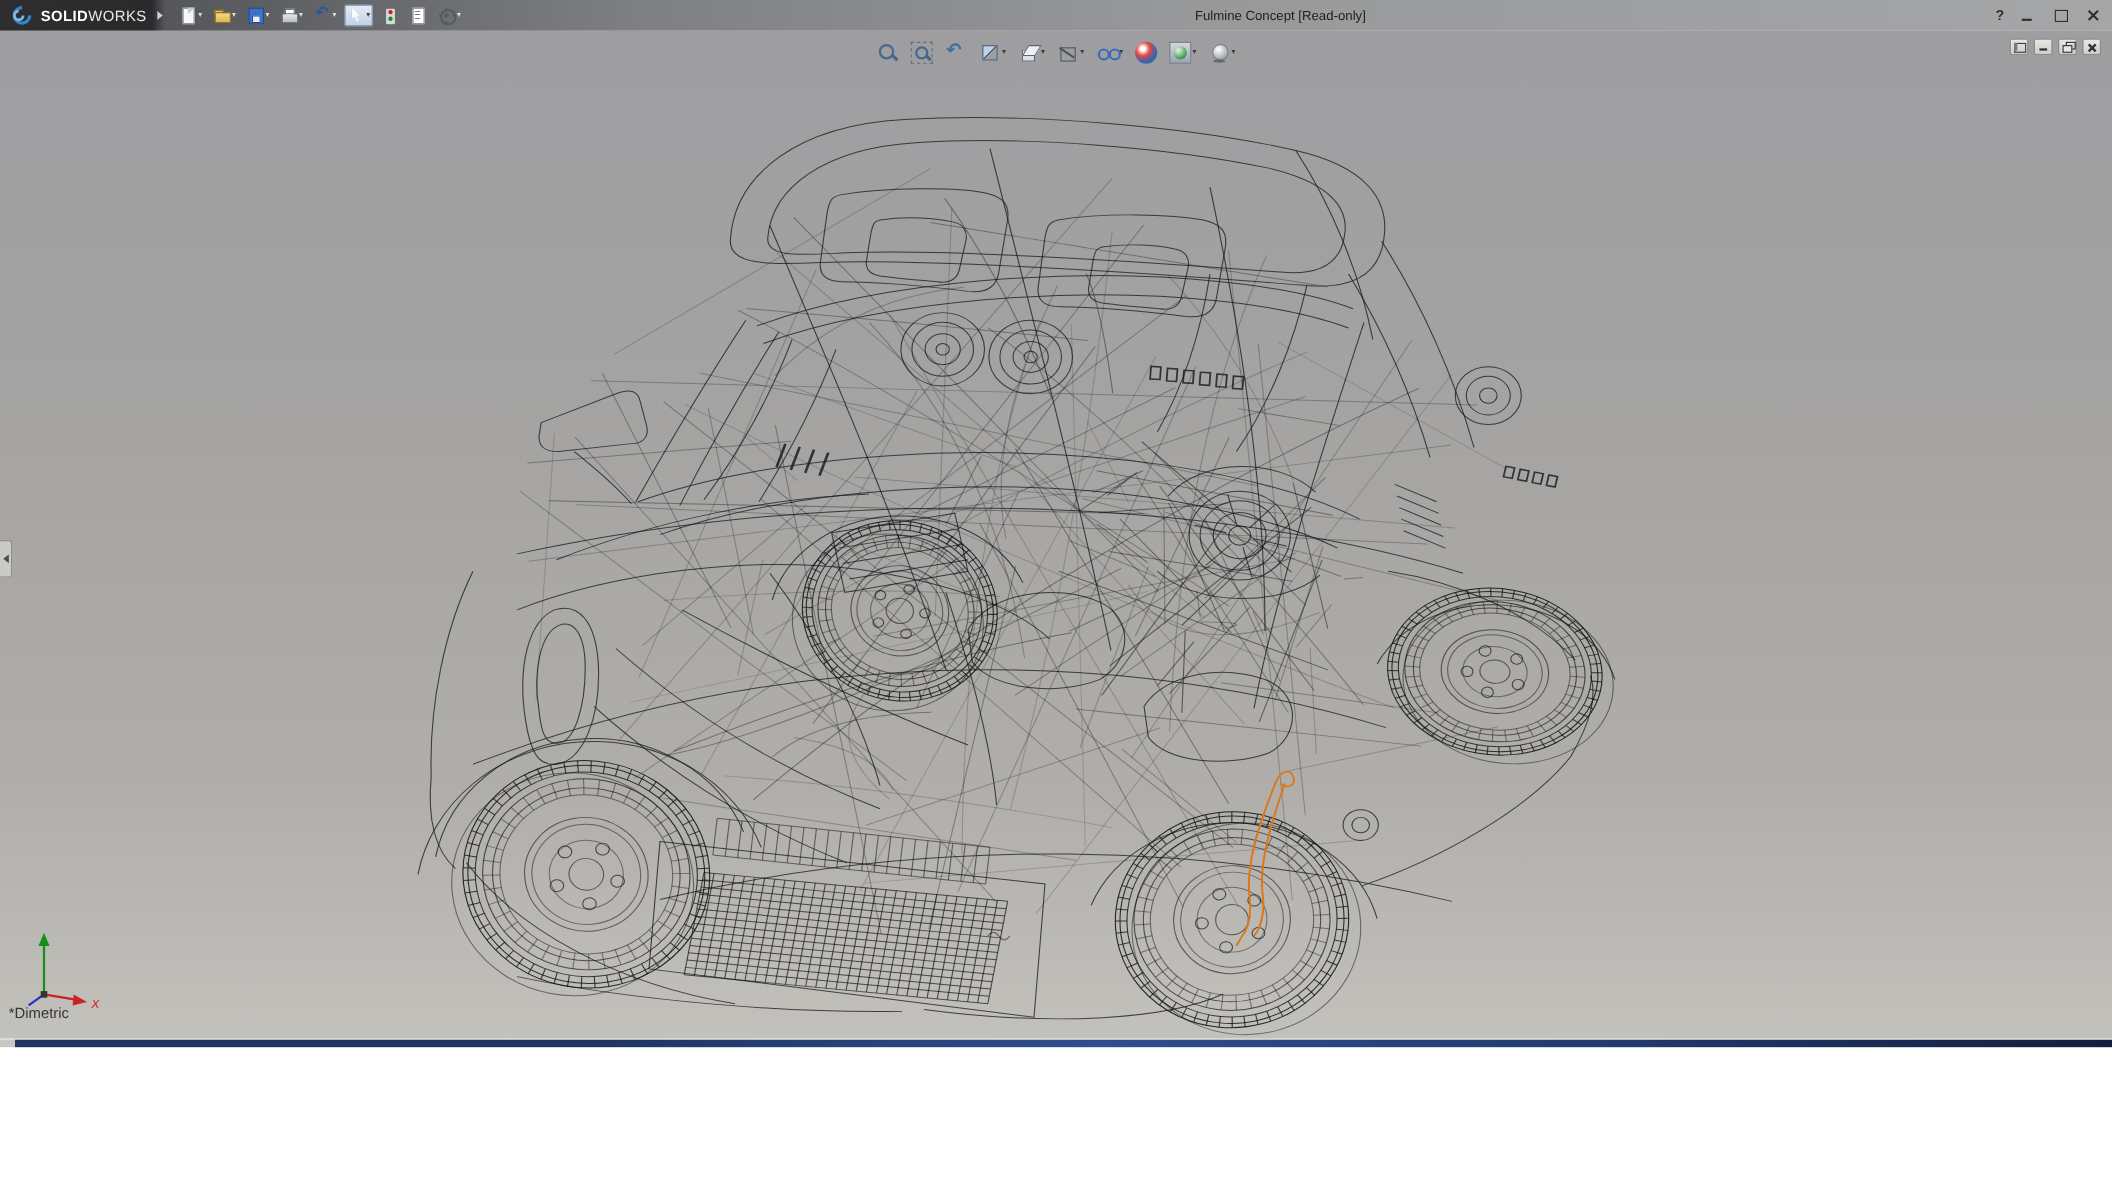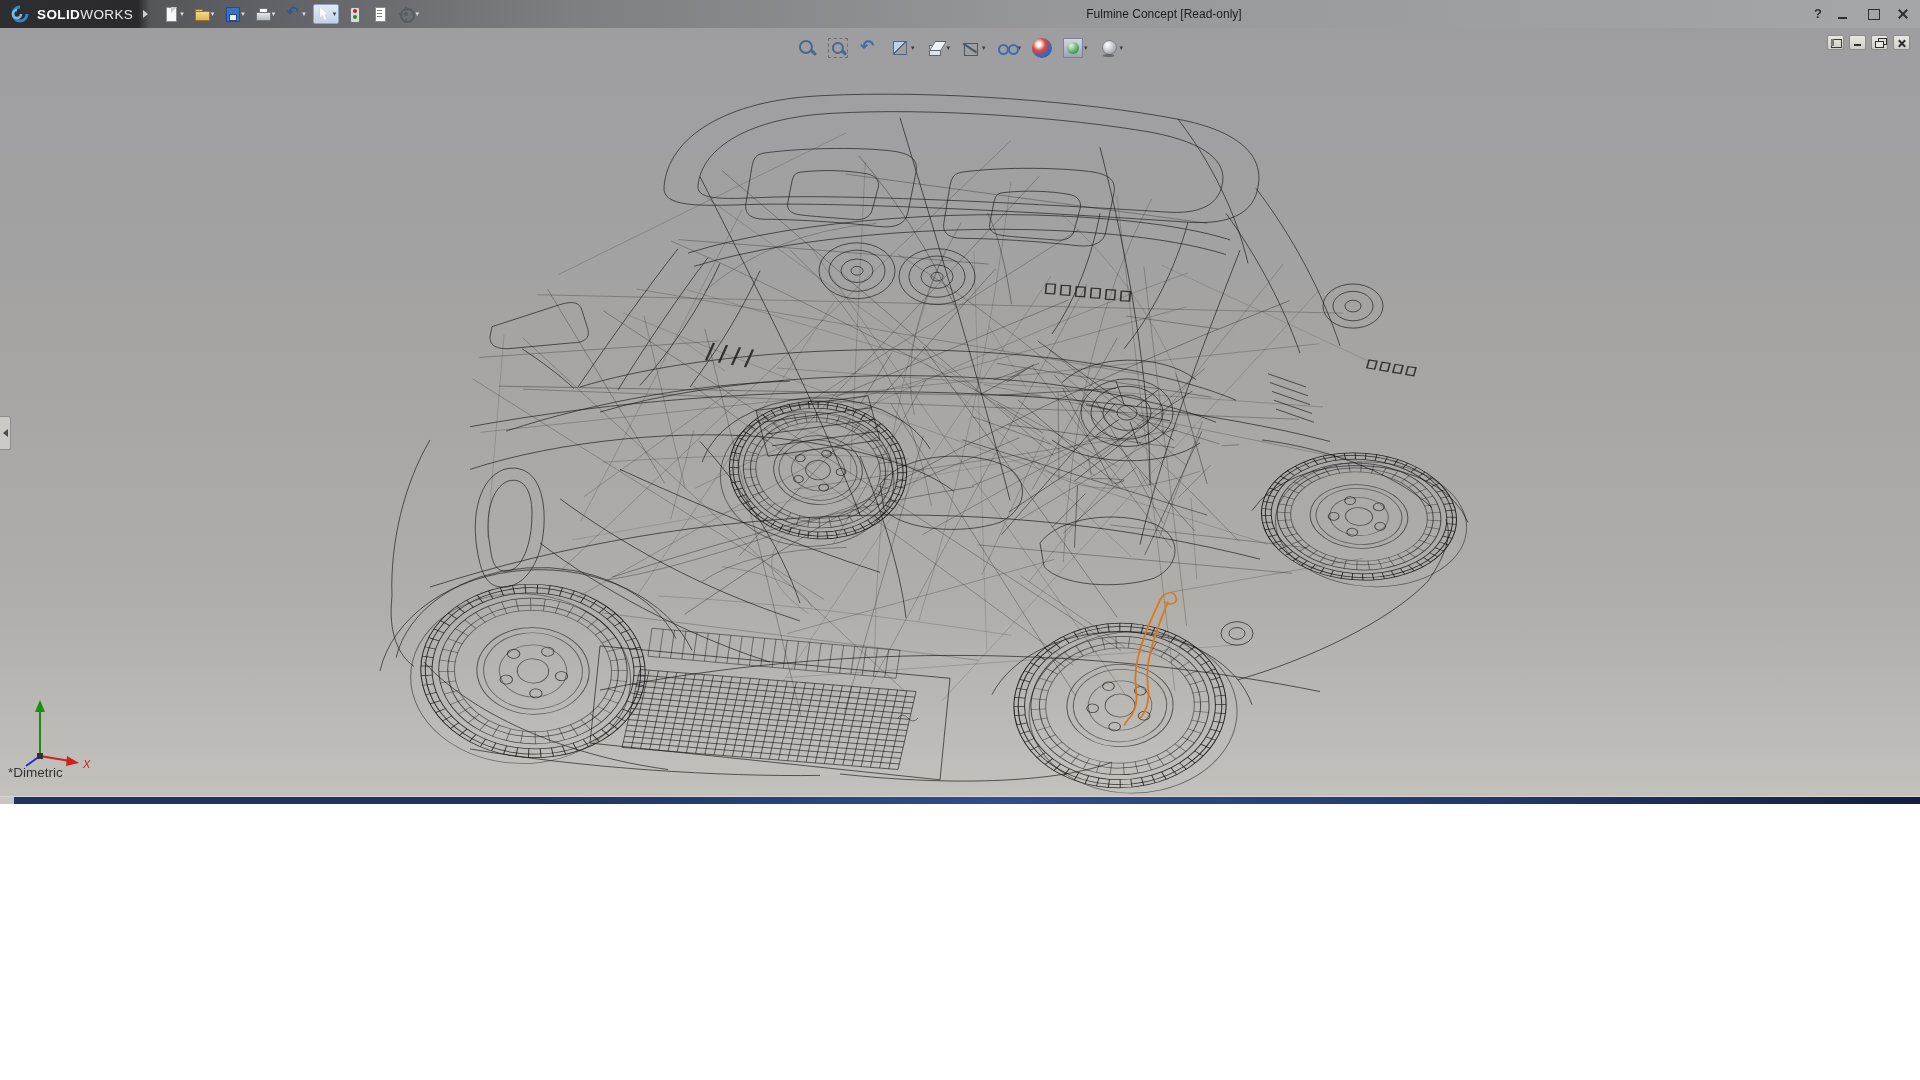--- a/index.html
+++ b/index.html
@@ -1,17 +1,17 @@
 <!DOCTYPE html>
 <html><head>
 <meta charset="utf-8">
 <style>
   *{margin:0;padding:0;box-sizing:border-box;}
   html,body{width:1920px;height:1080px;overflow:hidden;font-family:"Liberation Sans","DejaVu Sans",sans-serif;}
-  .app{width:1920px;height:804px;display:flex;flex-direction:column;}
+  .app{width:1920px;height:952px;display:flex;flex-direction:column;}
 
   
   .titlebar{height:28px;flex:0 0 28px;position:relative;display:flex;align-items:center;
     background:linear-gradient(90deg,#2e2e30 0,#2a2a2c 138px,#55565a 150px,#7e7f82 30%,#97989a 55%,#a5a6a8 100%);}
   .logo{display:flex;align-items:center;gap:5px;padding:0 8px;height:100%;}
   .brand{font-size:13.5px;letter-spacing:.4px;color:#fff;}
   .brand .b1{font-weight:700;}
   .brand .b2{font-weight:400;color:#e9e9e9;}
   .menu-arrow{width:0;height:0;border-top:4px solid transparent;border-bottom:4px solid transparent;border-left:5px solid #cfcfcf;margin:0 6px 0 2px;}
   .main-toolbar{display:flex;align-items:center;gap:4px;margin-left:6px;}

